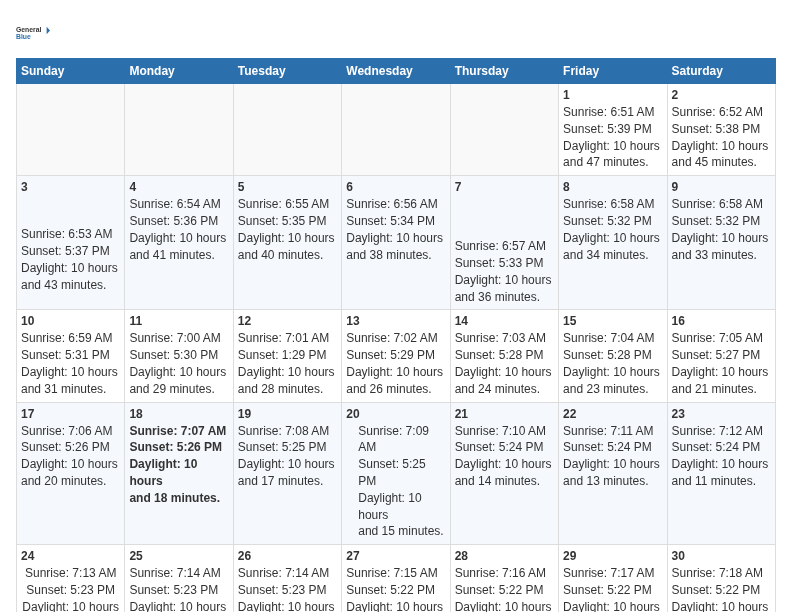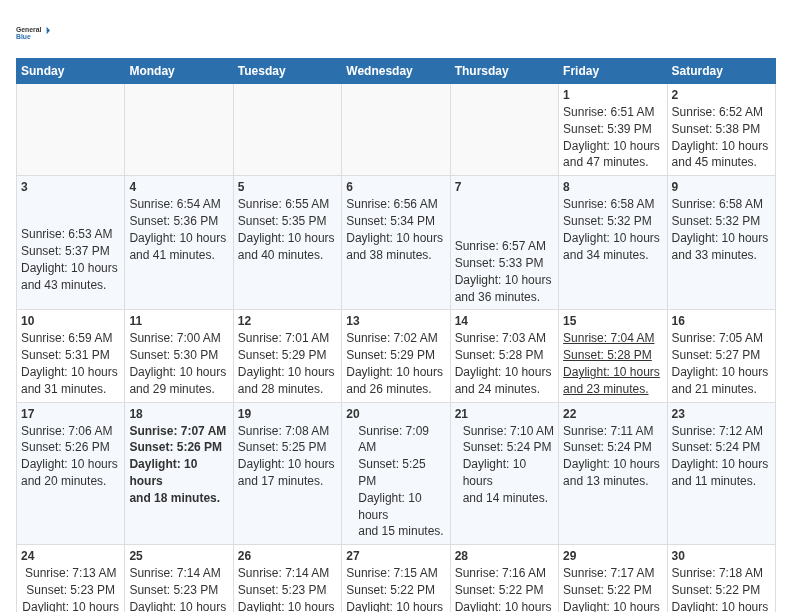--- a/index.html
+++ b/index.html
@@ -188,41 +188,41 @@
         <td>
           <div class="day-number">11</div>
           <div class="day-info" style="white-space: pre-line;">Sunrise: 7:00 AM
 Sunset: 5:30 PM
 Daylight: 10 hours
 and 29 minutes.</div>
         </td>
         <td>
           <div class="day-number">12</div>
           <div class="day-info" style="white-space: pre-line;">Sunrise: 7:01 AM
-Sunset: 5:29 PM
+Sunset: 1:29 PM
 Daylight: 10 hours
 and 28 minutes.</div>
         </td>
         <td>
           <div class="day-number">13</div>
           <div class="day-info" style="white-space: pre-line;">Sunrise: 7:02 AM
 Sunset: 5:29 PM
 Daylight: 10 hours
 and 26 minutes.</div>
         </td>
         <td>
           <div class="day-number">14</div>
           <div class="day-info" style="white-space: pre-line;">Sunrise: 7:03 AM
 Sunset: 5:28 PM
 Daylight: 10 hours
 and 24 minutes.</div>
         </td>
         <td>
           <div class="day-number">15</div>
-          <div class="day-info" style="white-space: pre-line; text-decoration: underline;">Sunrise: 7:04 AM
+          <div class="day-info" style="white-space: pre-line;">Sunrise: 7:04 AM
 Sunset: 5:28 PM
 Daylight: 10 hours
 and 23 minutes.</div>
         </td>
         <td>
           <div class="day-number">16</div>
           <div class="day-info" style="white-space: pre-line;">Sunrise: 7:05 AM
 Sunset: 5:27 PM
 Daylight: 10 hours
 and 21 minutes.</div>
@@ -252,21 +252,21 @@
         </td>
         <td>
           <div class="day-number">20</div>
           <div class="day-info" style="white-space: pre-line; margin-left: 12px;">Sunrise: 7:09 AM
 Sunset: 5:25 PM
 Daylight: 10 hours
 and 15 minutes.</div>
         </td>
         <td>
           <div class="day-number">21</div>
-          <div class="day-info" style="white-space: pre-line; margin-left: 8px;">Sunrise: 7:10 AM
+          <div class="day-info" style="white-space: pre-line;">Sunrise: 7:10 AM
 Sunset: 5:24 PM
 Daylight: 10 hours
 and 14 minutes.</div>
         </td>
         <td>
           <div class="day-number">22</div>
           <div class="day-info" style="white-space: pre-line;">Sunrise: 7:11 AM
 Sunset: 5:24 PM
 Daylight: 10 hours
 and 13 minutes.</div>

